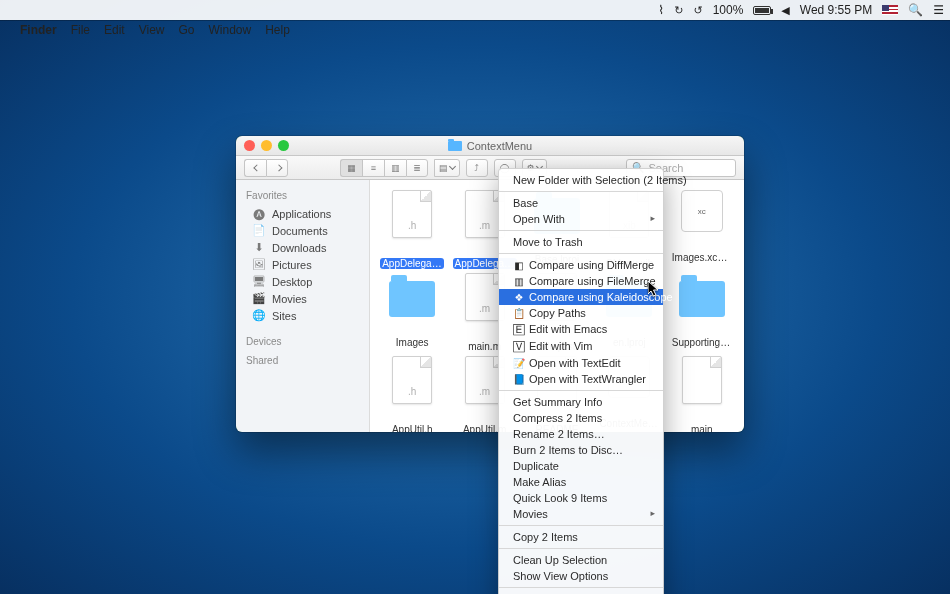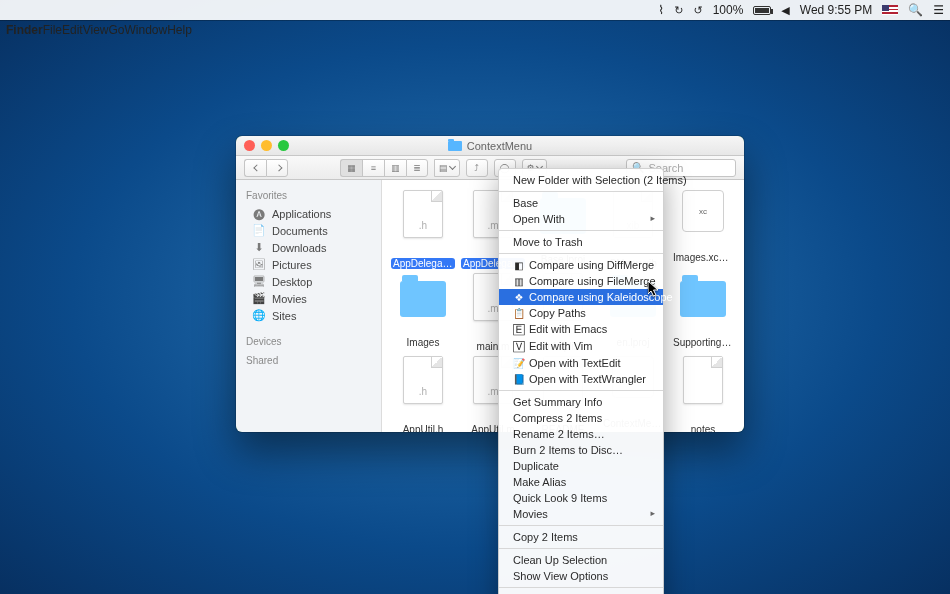--- a/index.html
+++ b/index.html
@@ -19,21 +19,21 @@
 
   
   .menubar {
     position: absolute; top: 0; left: 0; right: 0; height: 20px;
     background: rgba(255,255,255,0.92);
     display: flex; align-items: center;
     font-size: 12px; color: #222;
     padding: 0 6px;
     box-shadow: 0 1px 0 rgba(0,0,0,0.25);
   }
-  .menubar .left { display: flex; align-items: center; gap: 0; margin-top: 40px; }
+  .menubar .left { display: flex; align-items: center; gap: 14px; margin-top: 40px; }
   .menubar .left .app { font-weight: 600; }
   .menubar .right { margin-left: auto; display: flex; align-items: center; gap: 10px; }
   .menubar .mi { cursor: default; }
   .apple { font-size: 13px; }
   .flag {
     width: 16px; height: 10px; background: linear-gradient(#b22234 0 7%, #fff 7% 14%, #b22234 14% 21%, #fff 21% 28%, #b22234 28% 35%, #fff 35% 42%, #b22234 42% 49%, #fff 49% 56%, #b22234 56% 63%, #fff 63% 70%, #b22234 70% 77%, #fff 77% 84%, #b22234 84% 91%, #fff 91% 100%);
     position: relative; display: inline-block;
   }
   .flag::before { content: ""; position: absolute; top:0; left:0; width: 7px; height: 6px; background: #3c3b6e; }
 
@@ -92,21 +92,21 @@
     background: #fff; display: flex; align-items: center; gap: 4px;
     padding: 0 5px; color: #aaa; font-size: 11px;
   }
   .chev { width: 5px; height: 5px; border-bottom: 1px solid #777; border-right: 1px solid #777; transform: rotate(45deg); margin-top: -2px; }
   .chev-right { transform: rotate(-45deg) translateY(2px); }
   .chev-left { transform: rotate(135deg) translateY(-2px); }
   .tiny-icon { font-size: 9px; color: #777; }
 
   .content { flex: 1; display: flex; min-height: 0; }
   .sidebar {
-    width: 146px; background: #f2f4f7;
+    width: 134px; background: #f2f4f7;
     border-right: 1px solid #dcdcdc;
     padding: 6px 0;
     font-size: 11px; color: #555;
     overflow: hidden;
   }
   .sb-head { padding: 4px 10px; color: #8a8a8a; font-size: 10px; }
   .sb-item { padding: 2px 10px 2px 16px; display: flex; align-items: center; gap: 6px; color: #444; cursor: default; }
   .sb-icon { width: 14px; text-align: center; font-size: 11px; color: #7a7a7a; }
 
   .main {
@@ -349,21 +349,21 @@
           <div class="file">
             <div class="doc-icon"></div>
             <div class="label">README</div>
           </div>
           <div class="file">
             <div class="xc-icon">xc</div>
             <div class="label">ContextMenu.entitlements</div>
           </div>
           <div class="file">
             <div class="doc-icon"></div>
-            <div class="label">notes</div>
+            <div class="label">main</div>
           </div>
           <div class="file">
             <div class="folder-icon"></div>
             <div class="label"></div>
           </div>
           <div class="file">
             <div class="folder-icon"></div>
             <div class="label"></div>
           </div>
           <div class="file">

